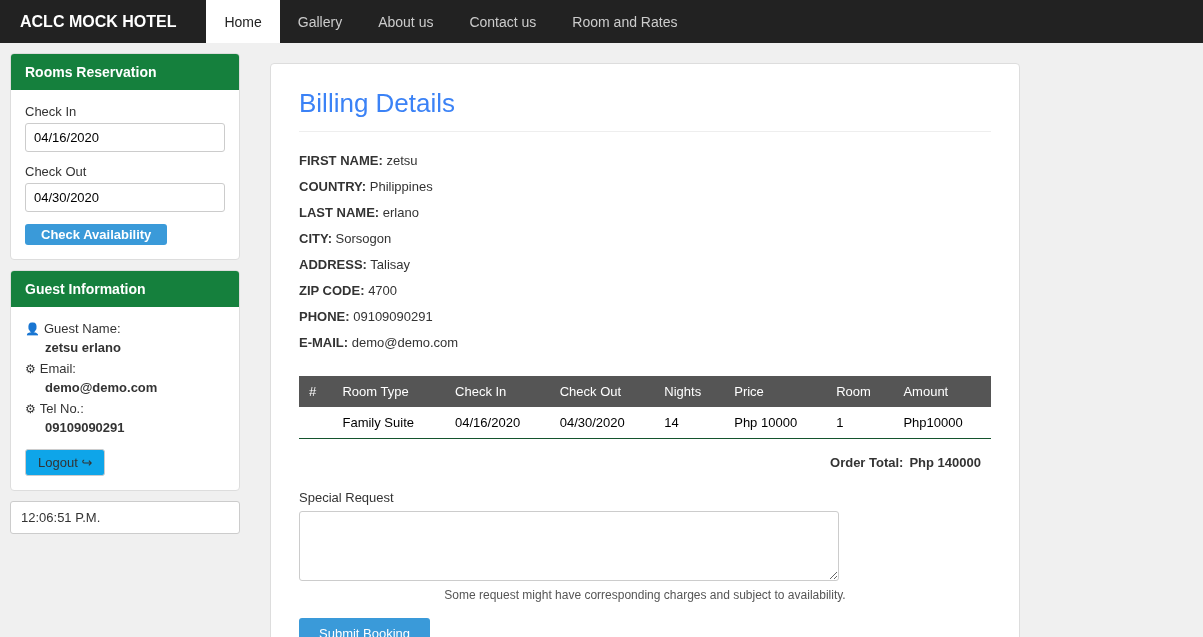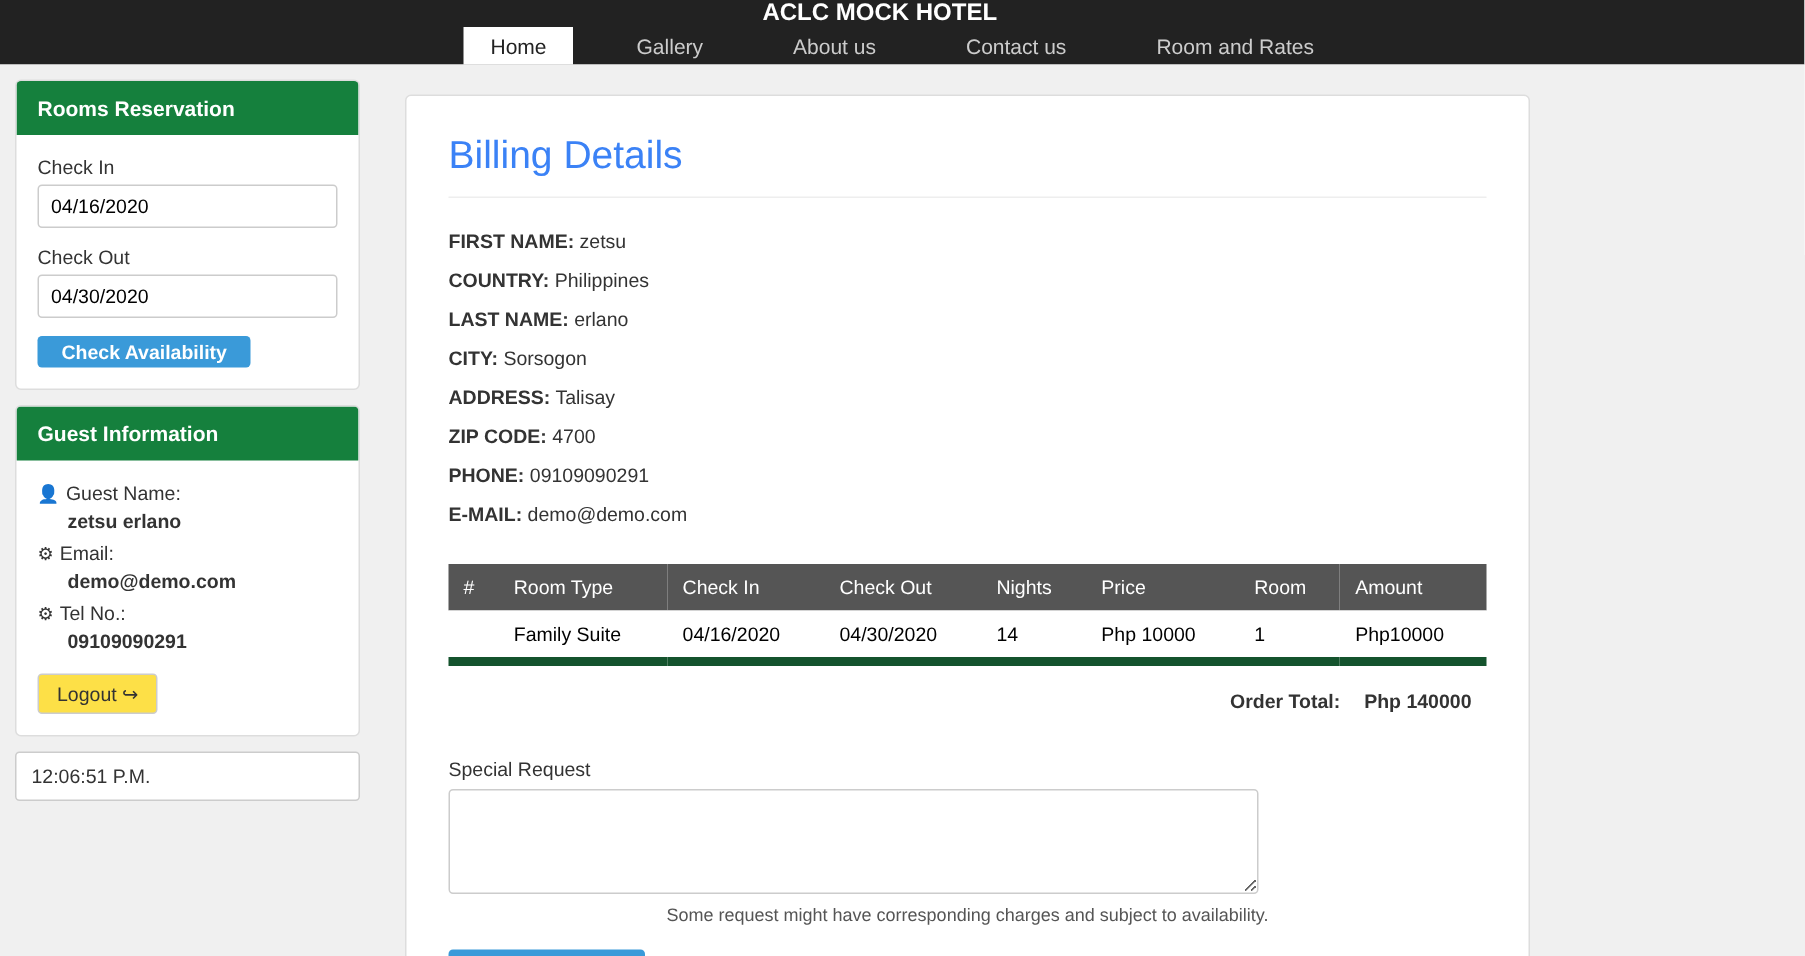--- a/index.html
+++ b/index.html
@@ -5,33 +5,31 @@
     * { box-sizing: border-box; margin: 0; padding: 0; }
     body { font-family: Arial, sans-serif; font-size: 14px; background: #f0f0f0; }
 
     
     nav {
       background: #222;
       display: flex;
       align-items: center;
       height: 43px;
       padding: 0 20px;
-      flex-direction: column;
     }
     .nav-brand {
       color: #fff;
       font-weight: bold;
       font-size: 16px;
       margin-right: 30px;
       white-space: nowrap;
     }
     .nav-links {
       display: flex;
       height: 100%;
-      gap: 24px;
     }
     .nav-link {
       display: flex;
       align-items: center;
       padding: 0 18px;
       color: #ccc;
       text-decoration: none;
       font-size: 14px;
       height: 100%;
       cursor: pointer;
@@ -118,21 +116,21 @@
     }
     .guest-name-block {
       font-weight: bold;
       margin-left: 20px;
       margin-bottom: 6px;
     }
     .icon-user::before { content: "👤"; font-size: 12px; }
     .icon-gear::before { content: "⚙"; font-size: 12px; }
 
     .btn-logout {
-      background: #fde047;
+      background: #0ea5e9;
       color: #333;
       border: 1px solid #ccc;
       padding: 5px 12px;
       border-radius: 3px;
       cursor: pointer;
       font-size: 13px;
       margin-top: 8px;
     }
 
     .time-box {
@@ -194,29 +192,29 @@
       font-weight: normal;
     }
     .booking-table tbody tr {
       background: #fff;
     }
     .booking-table tbody tr:nth-child(even) {
       background: #f9f9f9;
     }
     .booking-table td {
       padding: 8px 10px;
-      border-bottom: 6px solid #14532d;
+      border-bottom: 1px solid #14532d;
     }
 
     .order-total-row {
       display: flex;
       justify-content: flex-end;
       align-items: flex-start;
-      gap: 16px;
-      margin-bottom: 30px;
+      gap: 6px;
+      margin-bottom: 20px;
       font-size: 13px;
       font-weight: bold;
       padding-right: 10px;
     }
     .order-total-label { color: #333; }
     .order-total-value { color: #333; }
 
     .special-request-section {
       margin-bottom: 16px;
     }

